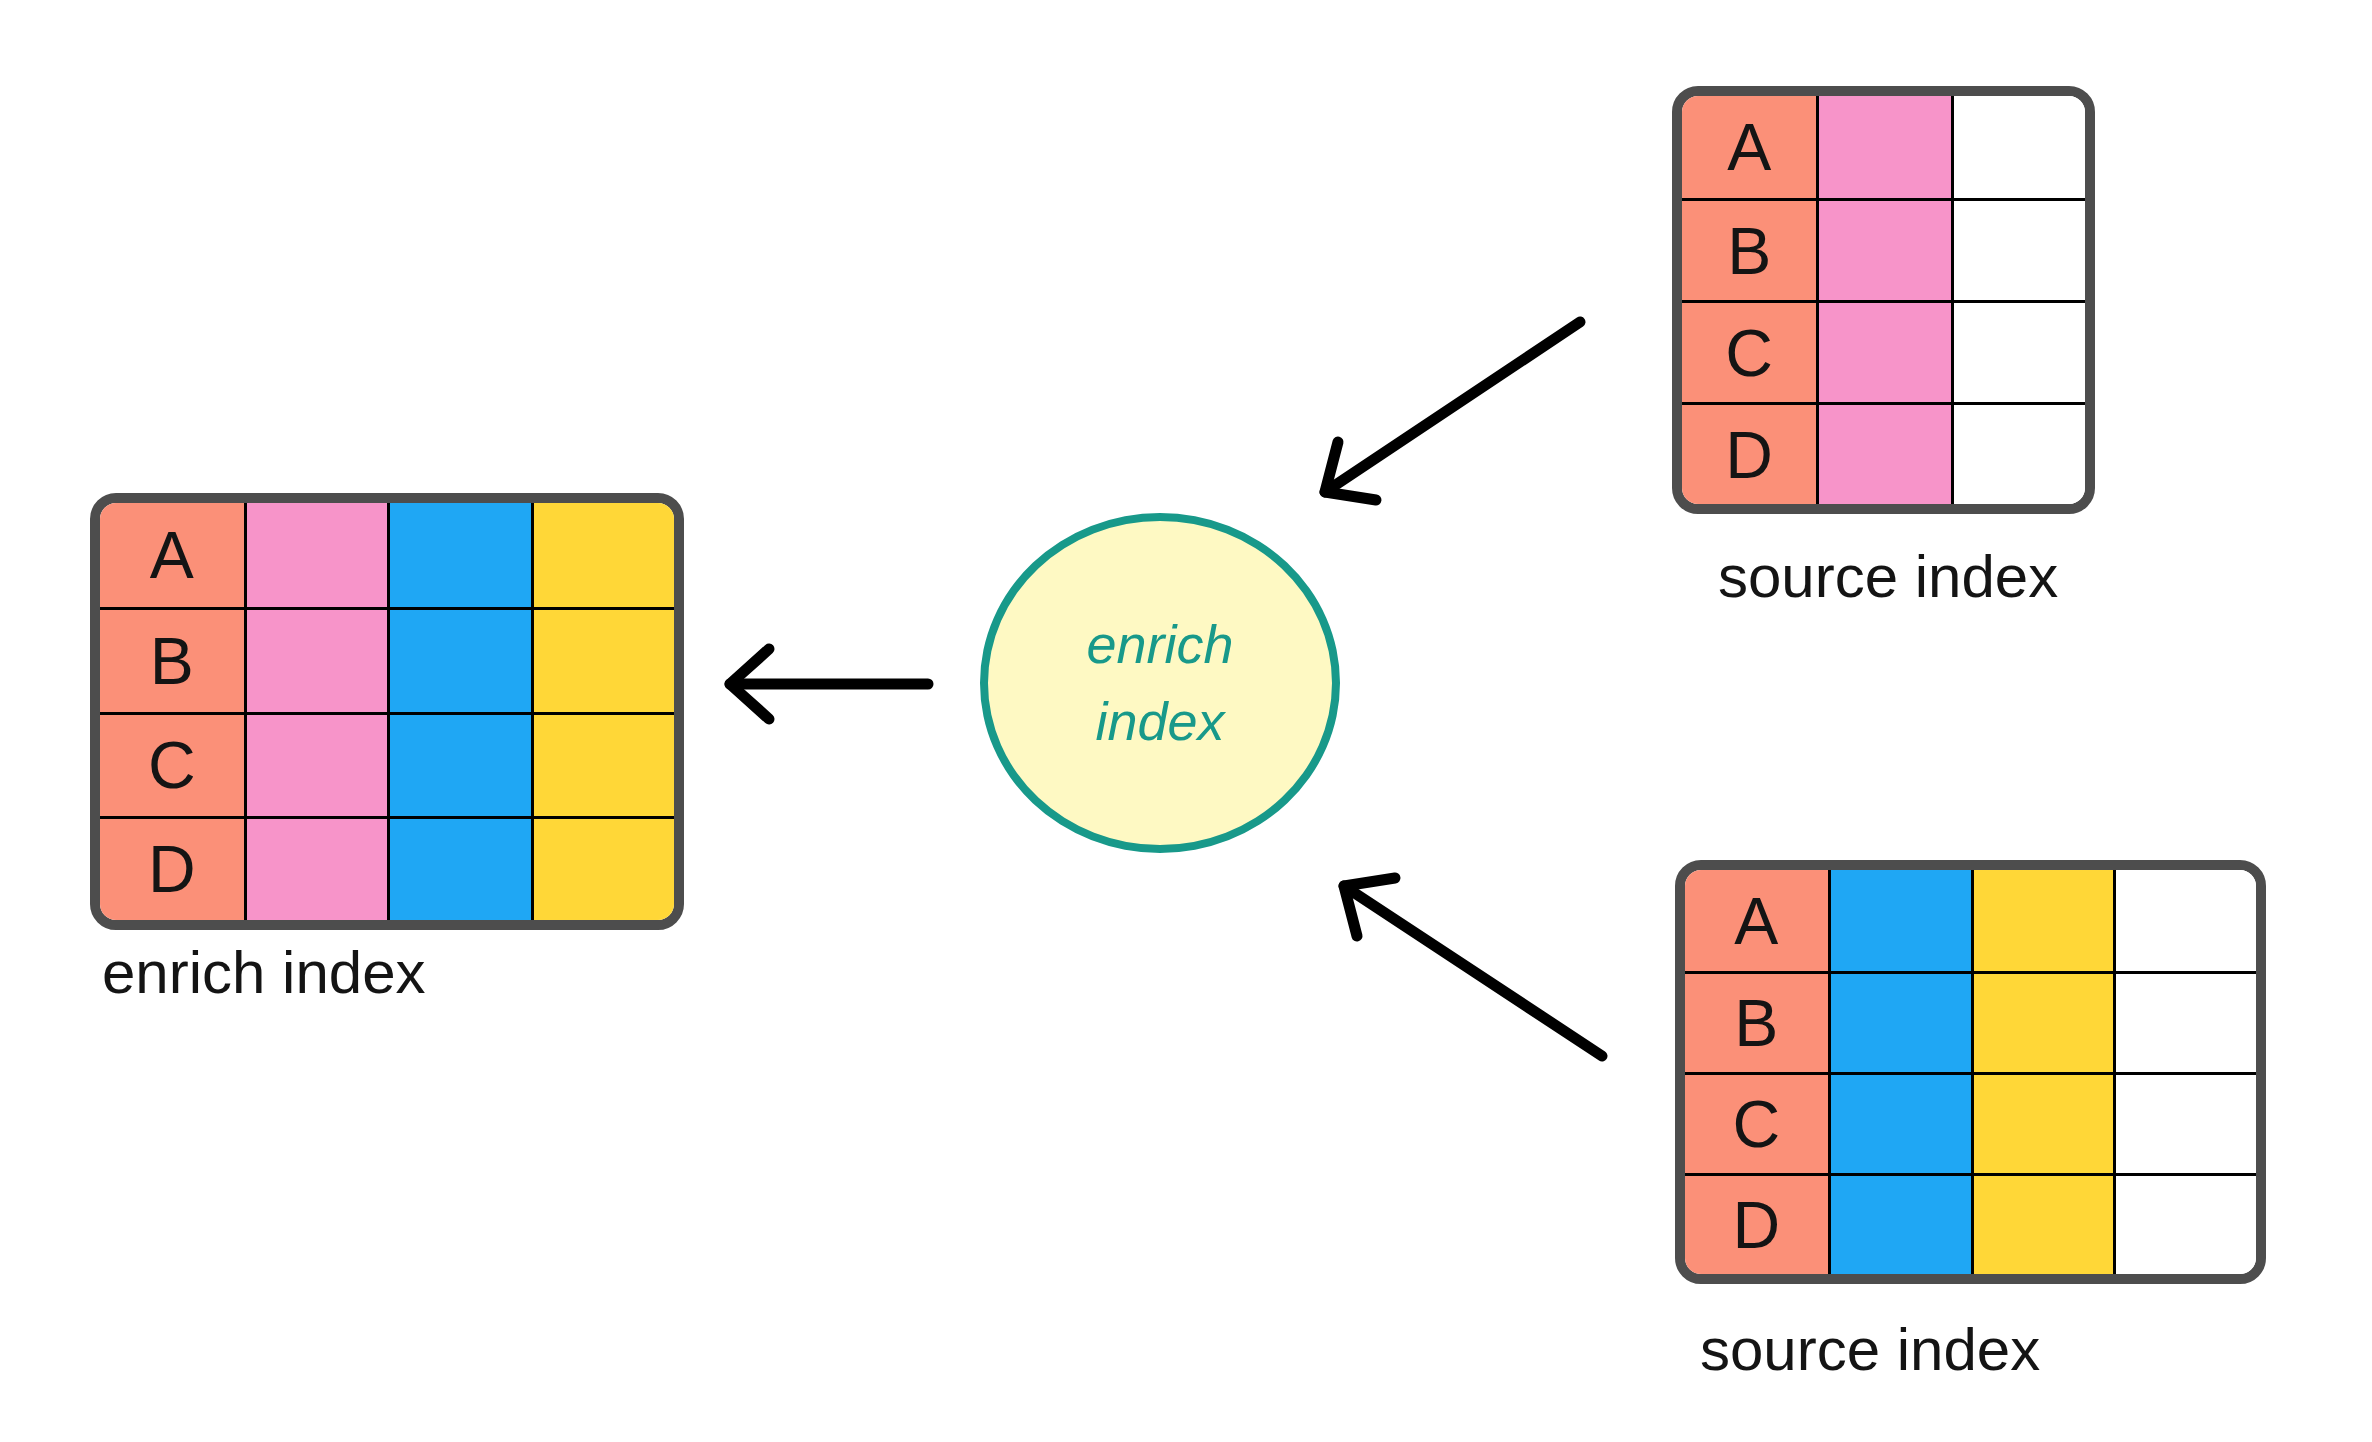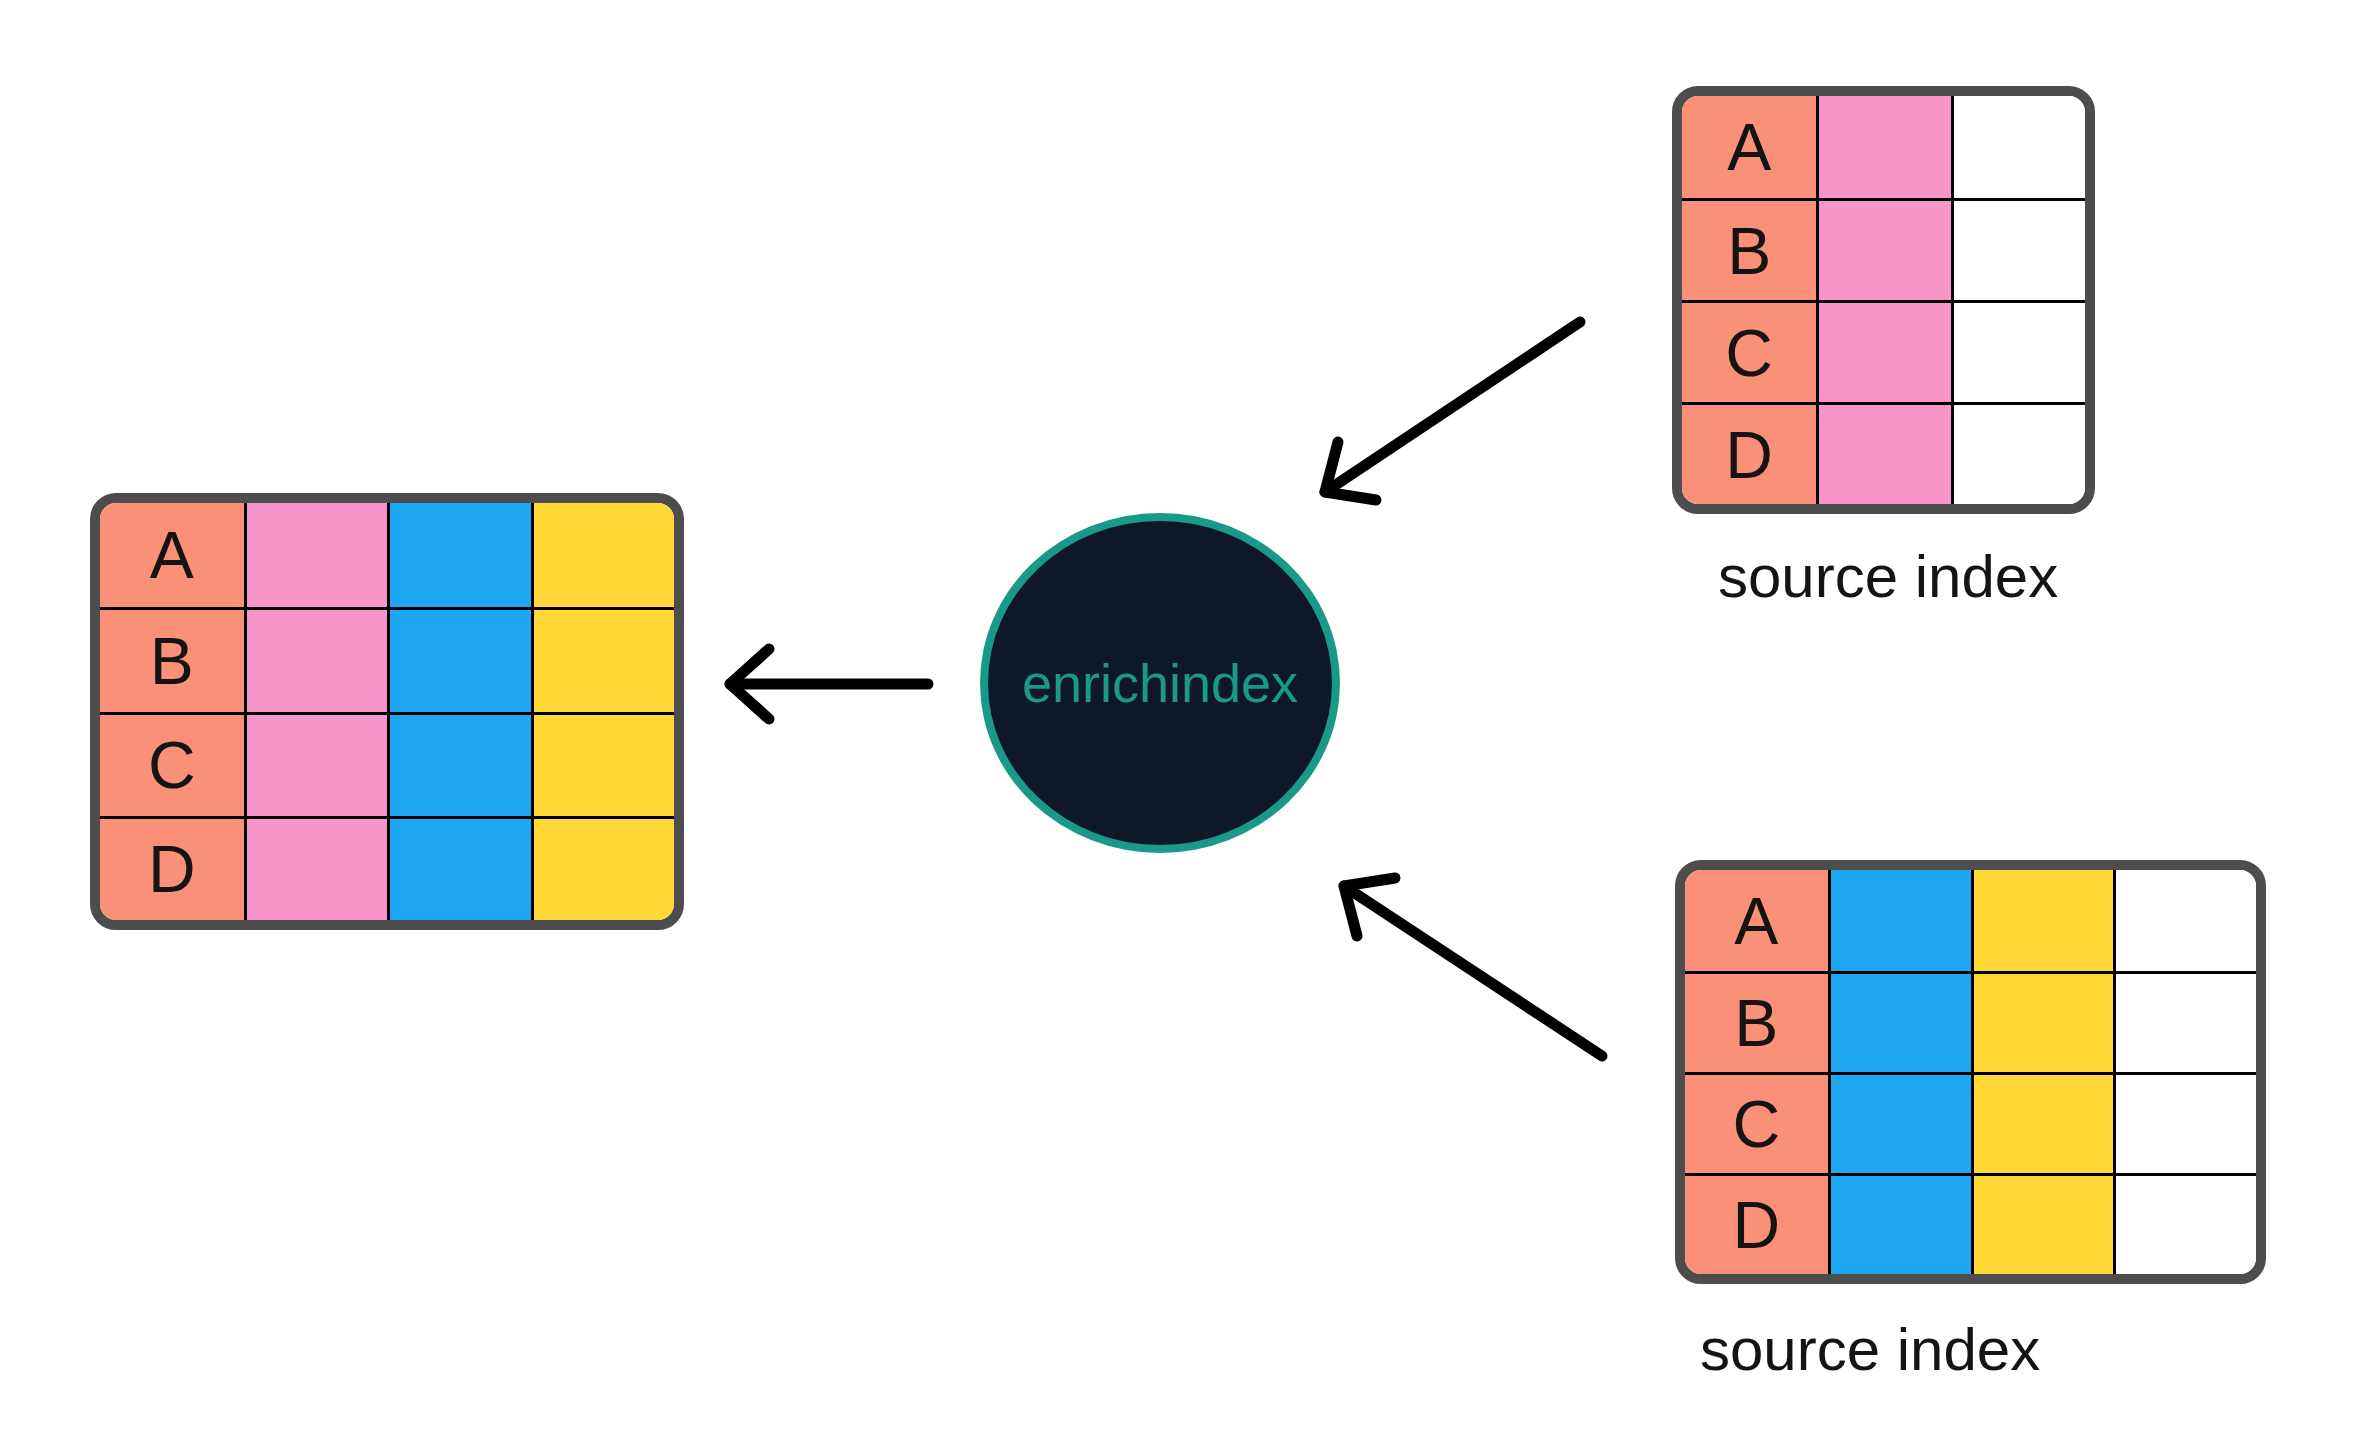--- a/index.html
+++ b/index.html
@@ -70,29 +70,30 @@
   #label-enrich { left: 102px; top: 938px; }
 
   
   #policy-circle {
     position: absolute;
     box-sizing: border-box;
     left: 980px; top: 513px;
     width: 360px; height: 340px;
     border: 8px solid #18998a;
     border-radius: 50%;
-    background: #0f172a;
+    background: #fef9c3;
     display: flex;
-    flex-direction: row;
+    flex-direction: column;
     align-items: center;
     justify-content: center;
     color: #18998a;
     font-size: 54px;
     line-height: 77px;
     text-align: center;
+    font-style: italic;
   }
 
   
   #arrows-layer {
     position: absolute;
     left: 0; top: 0;
     width: 2372px;
     height: 1442px;
     pointer-events: none;
   }
@@ -139,20 +140,21 @@
     <div class="cell" style="background-color: rgb(31, 167, 244);"></div>
     <div class="cell" style="background-color: rgb(255, 215, 55);"></div>
 
     <div class="cell fc" style="background-color: rgb(251, 144, 120);">
         <span class="letter">D</span>
       </div>
     <div class="cell" style="background-color: rgb(247, 148, 201);"></div>
     <div class="cell" style="background-color: rgb(31, 167, 244);"></div>
     <div class="cell" style="background-color: rgb(255, 215, 55);"></div>
   </div>
+  <div class="tlabel" id="label-enrich">enrich index</div>
 
   <div class="dtable" id="table-source-top" style="border-color: rgb(77, 77, 77);">
     <div class="cell fr fc" style="background-color: rgb(251, 144, 120);">
         <span class="letter">A</span>
       </div>
     <div class="cell fr" style="background-color: rgb(247, 148, 201);"></div>
     <div class="cell fr" style="background-color: rgb(255, 255, 255);"></div>
 
     <div class="cell fc" style="background-color: rgb(251, 144, 120);">
         <span class="letter">B</span>

